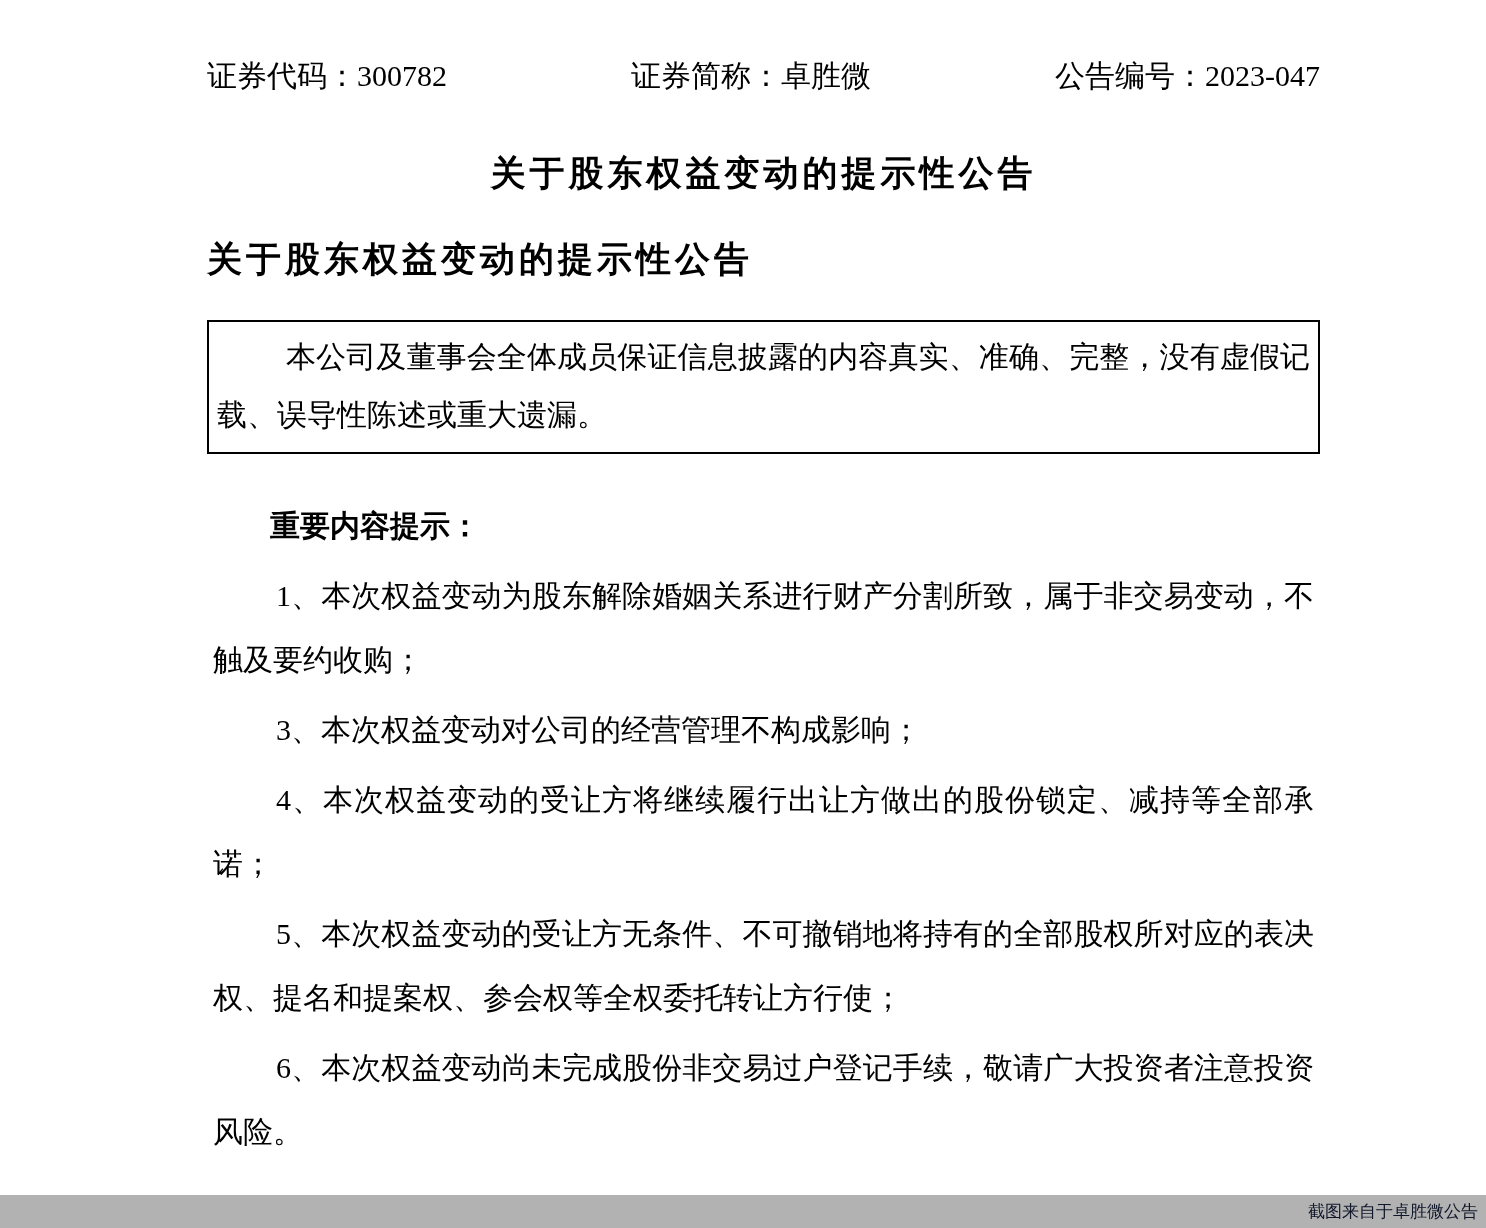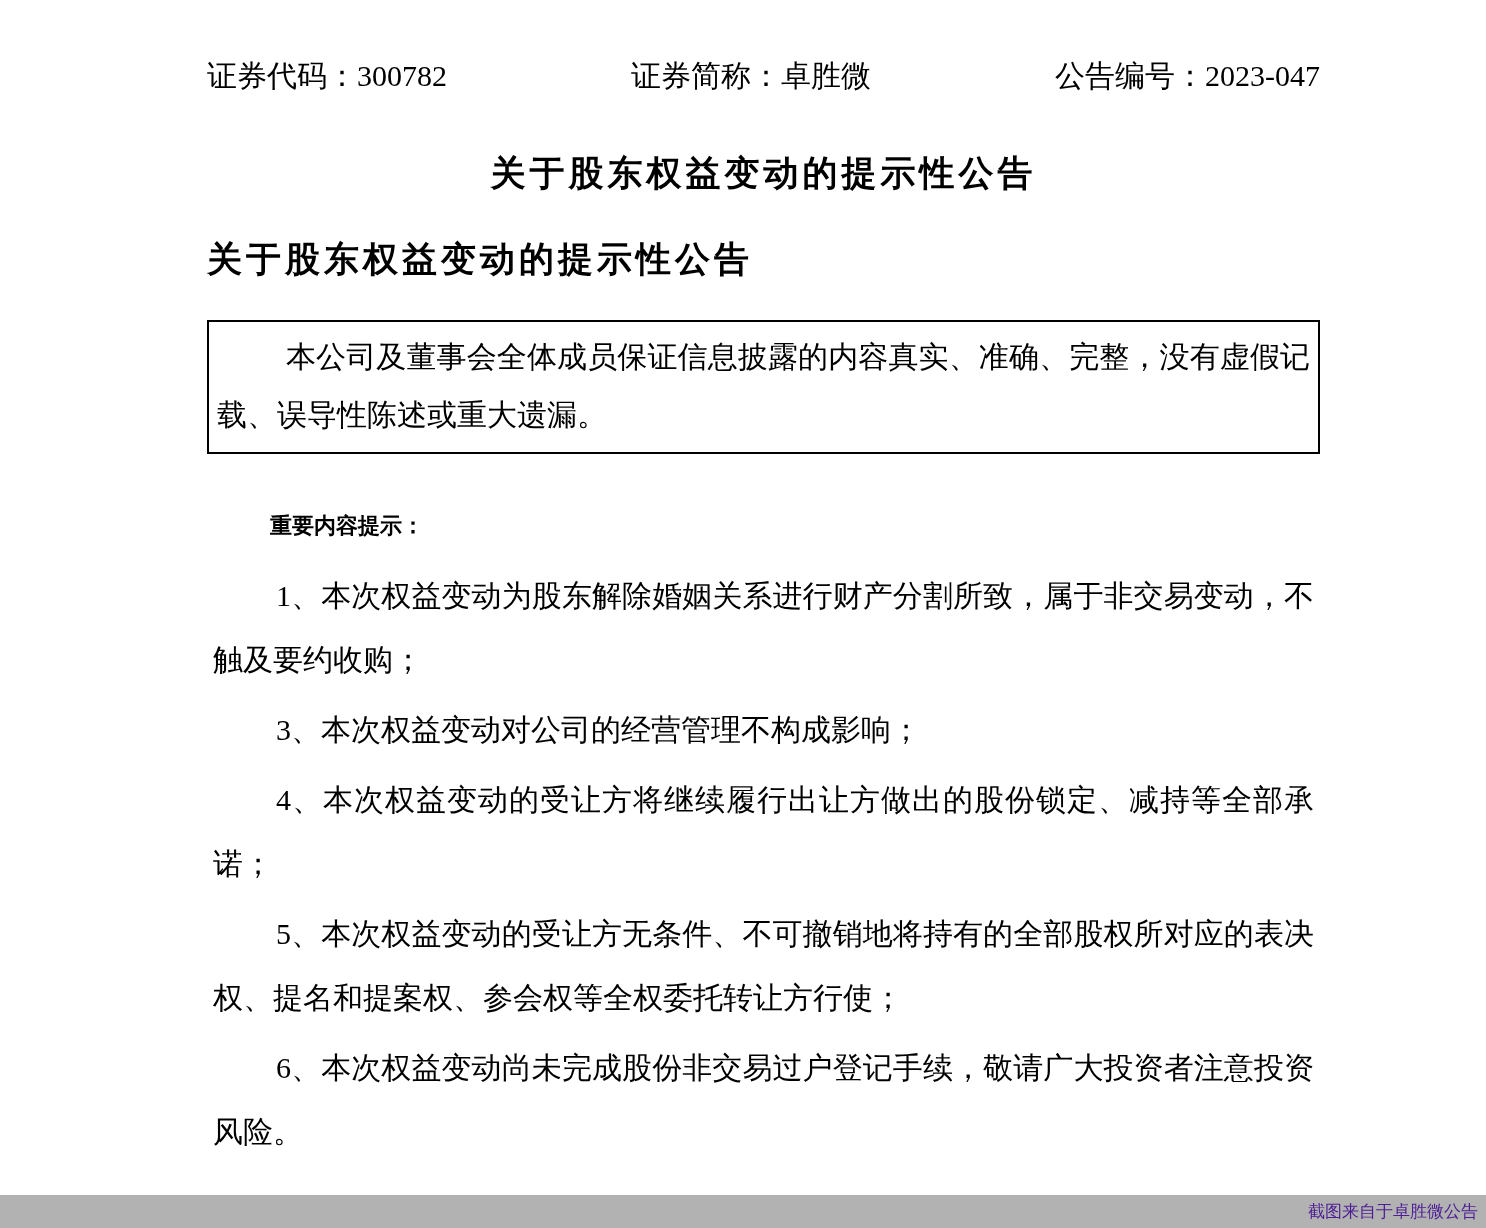--- a/index.html
+++ b/index.html
@@ -54,21 +54,21 @@
     box-sizing: border-box;
     font-size: 30px;
     line-height: 58px;
     text-align: justify;
     text-indent: 2.3em;
     word-break: break-all;
   }
   .important-heading {
     margin: 40px 0 0 0;
     padding-left: 63px;
-    font-size: 22px;
+    font-size: 30px;
     line-height: 64px;
     font-weight: bold;
   }
   .notice-paragraph {
     margin: 6px;
     font-size: 30px;
     line-height: 64px;
     text-align: justify;
     text-indent: 63px;
     word-break: break-all;
@@ -84,21 +84,21 @@
     display: flex;
     justify-content: flex-end;
     align-items: center;
     padding-right: 8px;
     box-sizing: border-box;
   }
   .watermark-text {
     font-family: "Liberation Sans", "DejaVu Sans", sans-serif;
     font-size: 17px;
     line-height: 33px;
-    color: #4c1d95;
+    color: #0f172a;
     white-space: nowrap;
   }
 </style>
 </head>
 <body>
 
 <div class="page">
 
   <div class="watermark-bar">
     <span class="watermark-text">截图来自于卓胜微公告</span>

